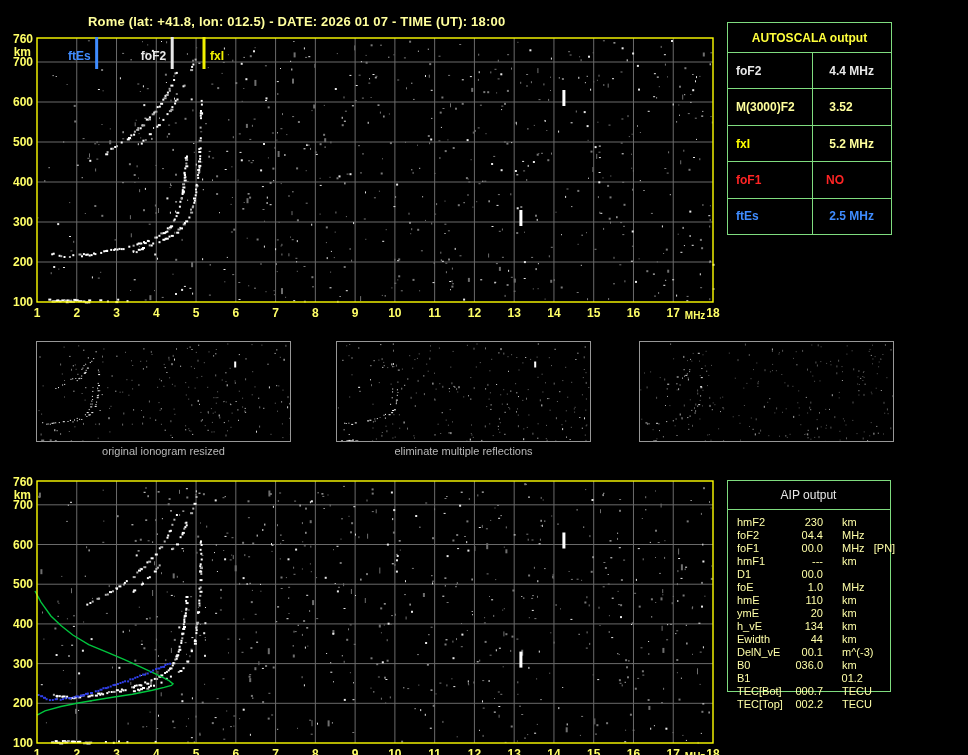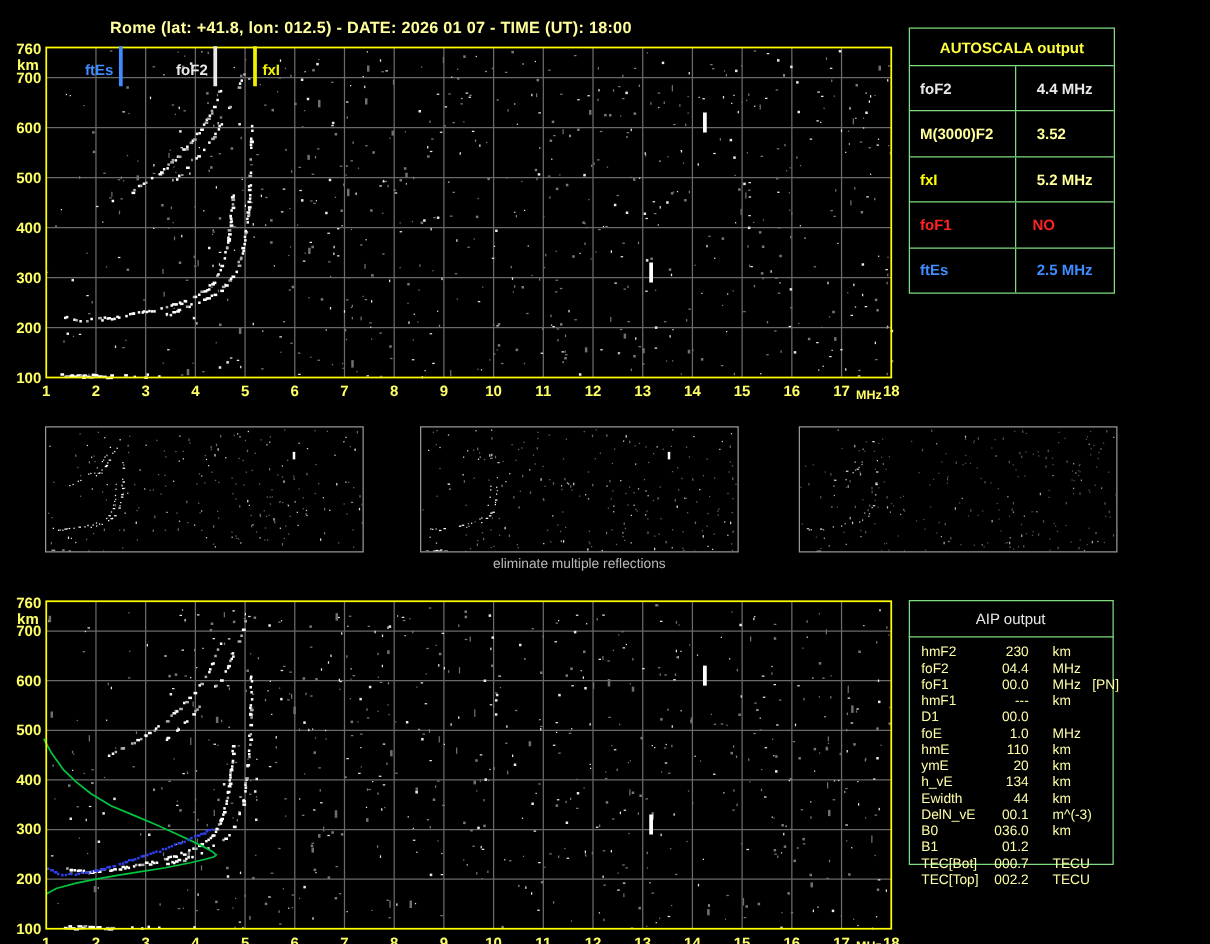--- a/index.html
+++ b/index.html
@@ -1951,20 +1951,21 @@
           <rect x="36.4" y="41.3" width="1" height="1" fill="#d8d8d8"></rect>
           <rect x="42.0" y="35.6" width="1" height="1" fill="#d8d8d8"></rect>
           <rect x="44.0" y="33.6" width="1" height="1" fill="#b0b0b0"></rect>
           <rect x="45.3" y="32.9" width="2" height="1" fill="#d8d8d8"></rect>
           <rect x="46.8" y="31.4" width="1" height="1" fill="#b0b0b0"></rect>
           <rect x="49.3" y="27.2" width="1" height="1" fill="#b0b0b0"></rect>
           <rect x="57.8" y="10.8" width="2" height="1" fill="#d8d8d8"></rect>
         </g>
       </svg>
   </div>
+  <div class="panel-label" style="left:36px">original ionogram resized</div>
   <div class="panel-label" style="left:336px">eliminate multiple reflections</div>
 
   <svg id="bottomChart" width="740" height="303">
       <g>
         <line x1="76.76470588235294" y1="16" x2="76.76470588235294" y2="278" stroke="#6a6a6a" stroke-width="1"></line>
         <line x1="116.52941176470588" y1="16" x2="116.52941176470588" y2="278" stroke="#6a6a6a" stroke-width="1"></line>
         <line x1="156.29411764705884" y1="16" x2="156.29411764705884" y2="278" stroke="#6a6a6a" stroke-width="1"></line>
         <line x1="196.05882352941177" y1="16" x2="196.05882352941177" y2="278" stroke="#6a6a6a" stroke-width="1"></line>
         <line x1="235.8235294117647" y1="16" x2="235.8235294117647" y2="278" stroke="#6a6a6a" stroke-width="1"></line>
         <line x1="275.5882352941177" y1="16" x2="275.5882352941177" y2="278" stroke="#6a6a6a" stroke-width="1"></line>
@@ -3025,17 +3026,17 @@
       <div class="aip-row" style="top: 62px;"><span>foF1</span><span class="aip-val">00.0</span><span></span><span>MHz   [PN]</span></div>
       <div class="aip-row" style="top: 75px;"><span>hmF1</span><span class="aip-val">---</span><span></span><span>km</span></div>
       <div class="aip-row" style="top: 88px;"><span>D1</span><span class="aip-val">00.0</span><span></span><span></span></div>
       <div class="aip-row" style="top: 101px;"><span>foE</span><span class="aip-val">1.0</span><span></span><span>MHz</span></div>
       <div class="aip-row" style="top: 114px;"><span>hmE</span><span class="aip-val">110</span><span></span><span>km</span></div>
       <div class="aip-row" style="top: 127px;"><span>ymE</span><span class="aip-val">20</span><span></span><span>km</span></div>
       <div class="aip-row" style="top: 140px;"><span>h_vE</span><span class="aip-val">134</span><span></span><span>km</span></div>
       <div class="aip-row" style="top: 153px;"><span>Ewidth</span><span class="aip-val">44</span><span></span><span>km</span></div>
       <div class="aip-row" style="top: 166px;"><span>DelN_vE</span><span class="aip-val">00.1</span><span></span><span>m^(-3)</span></div>
       <div class="aip-row" style="top: 179px;"><span>B0</span><span class="aip-val">036.0</span><span></span><span>km</span></div>
-      <div class="aip-row" style="top: 192px;"><span>B1</span><span class="aip-val">01.2</span><span></span><span></span></div>
+      <div class="aip-row" style="top: 192px; gap: 40px;"><span>B1</span><span class="aip-val">01.2</span><span></span><span></span></div>
       <div class="aip-row" style="top: 205px;"><span>TEC[Bot]</span><span class="aip-val">000.7</span><span></span><span>TECU</span></div>
       <div class="aip-row" style="top: 218px;"><span>TEC[Top]</span><span class="aip-val">002.2</span><span></span><span>TECU</span></div>
     </div>
 </div>
 
 </body></html>

